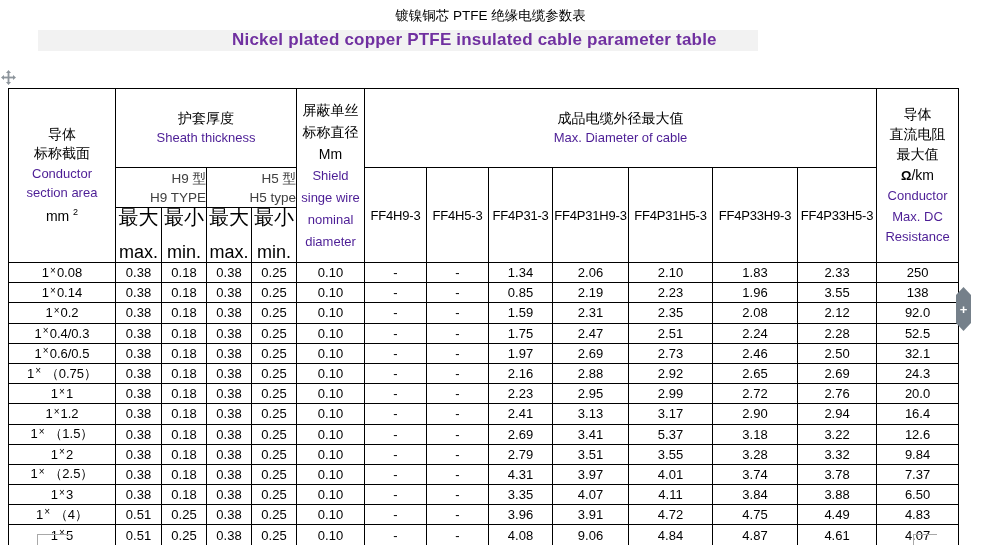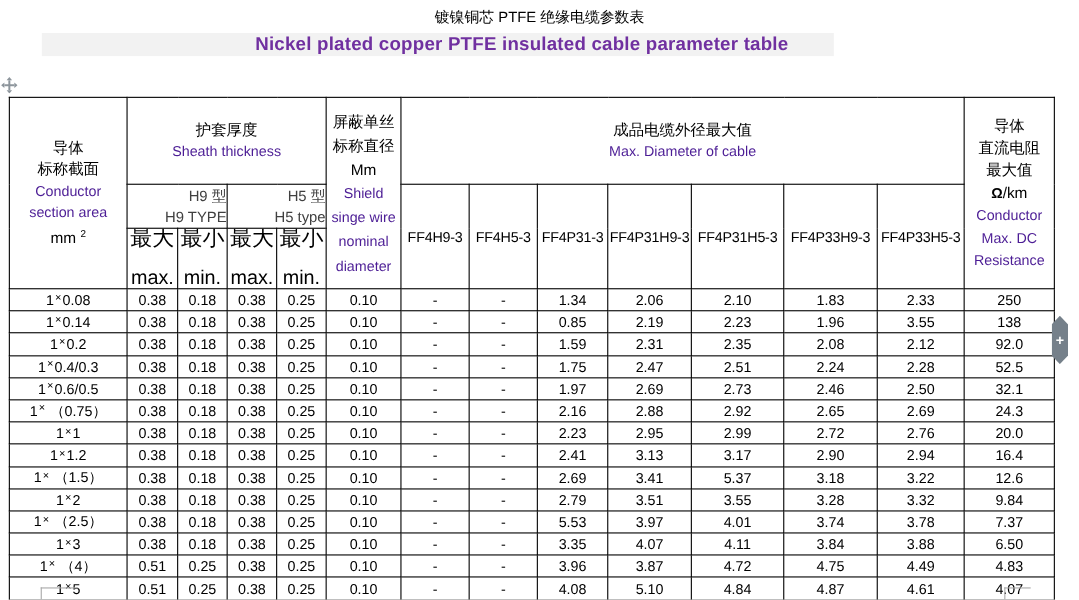--- a/index.html
+++ b/index.html
@@ -362,21 +362,21 @@
         </tr>
         <tr>
           <td class="rowlabel">1<span class="sup-x">×</span> （2.5）</td>
           <td>0.38</td>
           <td>0.18</td>
           <td>0.38</td>
           <td>0.25</td>
           <td>0.10</td>
           <td>-</td>
           <td>-</td>
-          <td>5.53</td>
+          <td>4.31</td>
           <td>3.97</td>
           <td>4.01</td>
           <td>3.74</td>
           <td>3.78</td>
           <td>7.37</td>
         </tr>
         <tr>
           <td class="rowlabel">1<span class="sup-x">×</span>3</td>
           <td>0.38</td>
           <td>0.18</td>
@@ -395,37 +395,37 @@
         <tr>
           <td class="rowlabel">1<span class="sup-x">×</span> （4）</td>
           <td>0.51</td>
           <td>0.25</td>
           <td>0.38</td>
           <td>0.25</td>
           <td>0.10</td>
           <td>-</td>
           <td>-</td>
           <td>3.96</td>
-          <td>3.87</td>
+          <td>3.91</td>
           <td>4.72</td>
           <td>4.75</td>
           <td>4.49</td>
           <td>4.83</td>
         </tr>
         <tr>
           <td class="rowlabel">1<span class="sup-x">×</span>5</td>
           <td>0.51</td>
           <td>0.25</td>
           <td>0.38</td>
           <td>0.25</td>
           <td>0.10</td>
           <td>-</td>
           <td>-</td>
           <td>4.08</td>
-          <td>5.10</td>
+          <td>9.06</td>
           <td>4.84</td>
           <td>4.87</td>
           <td>4.61</td>
           <td>4.07</td>
         </tr>
       </tbody>
   </table>
 
   <div class="plus-handle">
     <span class="plus">+</span>

